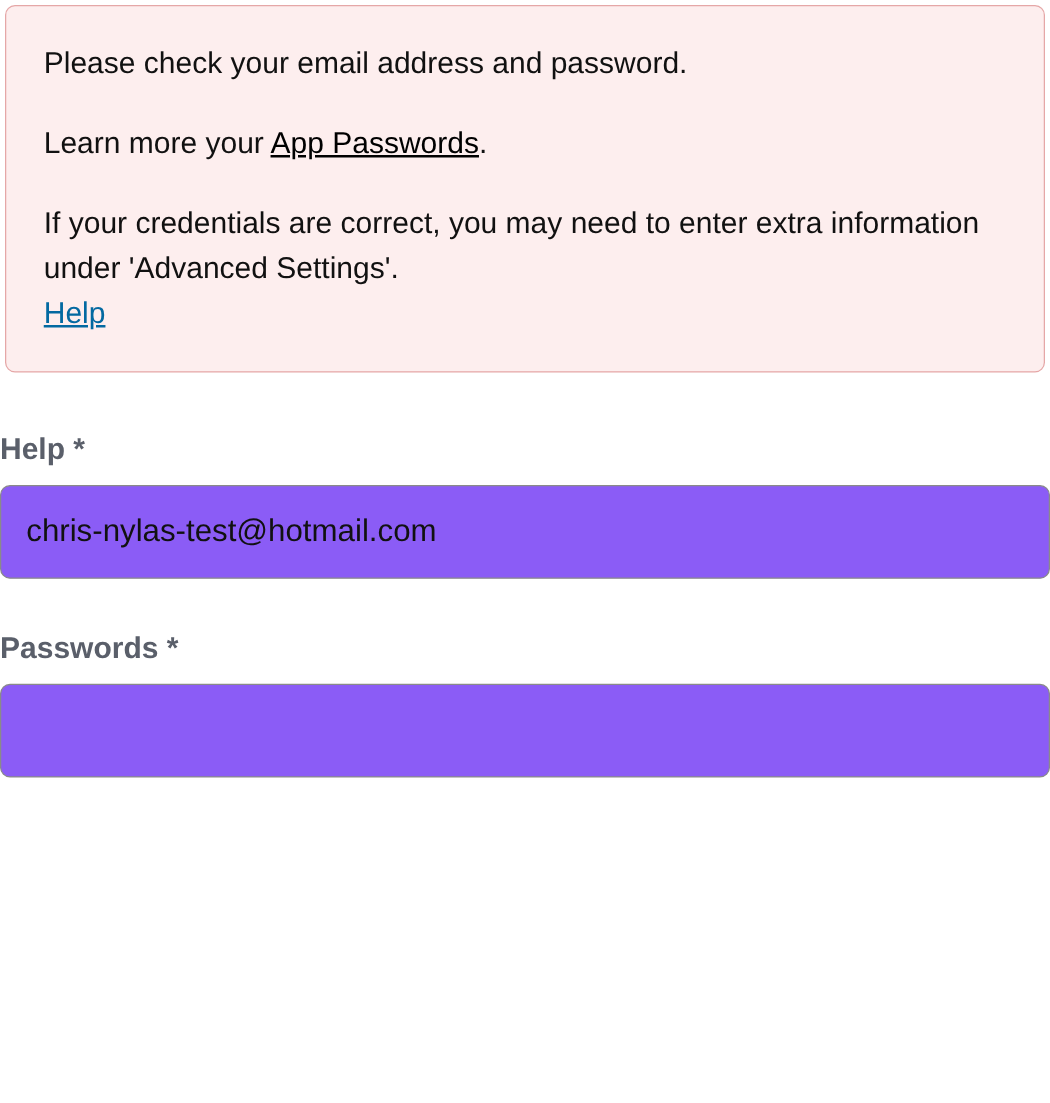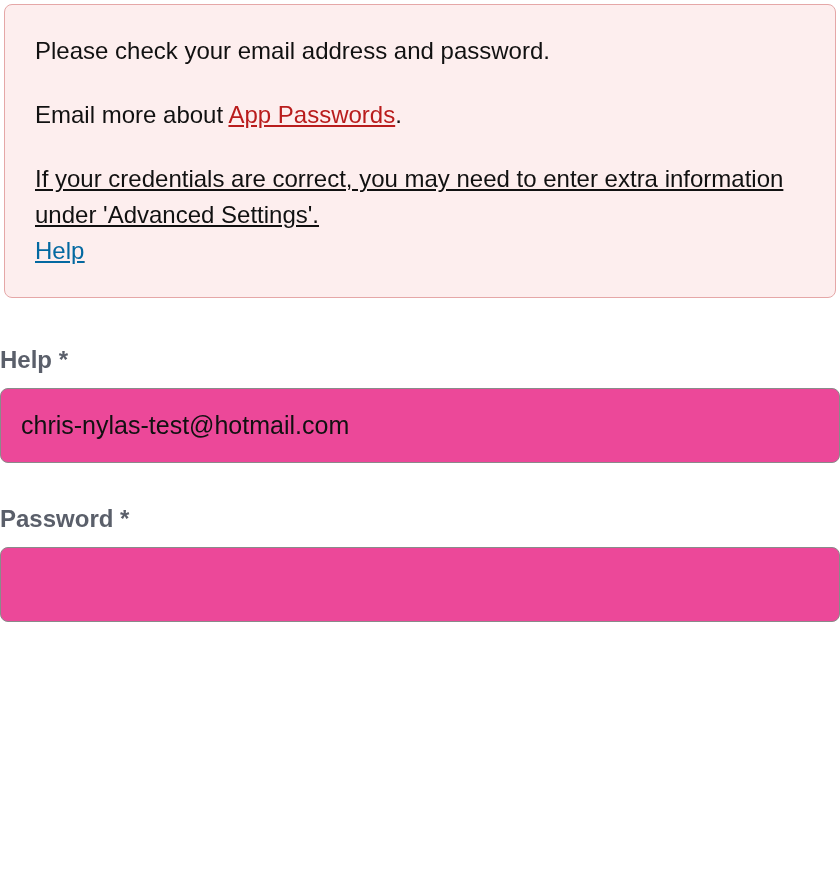--- a/index.html
+++ b/index.html
@@ -22,24 +22,23 @@
       margin: 4px 4px 0 4px;
       color: #111111;
       font-size: 24px;
       line-height: 1.5;
     }
     .error-box p {
       margin-bottom: 28px;
     }
     .error-box p:last-child {
       margin-bottom: 0;
-      text-decoration: underline;
     }
     .link-blue {
-      color: #b91c1c;
+      color: #000000;
       text-decoration: underline;
     }
     .link-red {
       color: #0369a1;
       text-decoration: underline;
     }
     .form-area {
       margin-top: 48px;
     }
     .form-group {
@@ -56,47 +55,47 @@
       color: #5a5f6a;
     }
     .text-input {
       width: 100%;
       font-size: 25px;
       font-family: inherit;
       color: #111111;
       padding: 22px 20px;
       border: 1px solid #8a8a8a;
       border-radius: 8px;
-      background: #ec4899;
+      background: #8b5cf6;
       outline: none;
     }
   </style>
 </head>
 <body>
 
 <div class="error-box">
   <p>Please check your email address and password.</p>
   <p>
-    <span>Email more about </span><a href="#" class="link-blue">App Passwords</a><span>.</span>
+    <span>Learn more your </span><a href="#" class="link-blue">App Passwords</a><span>.</span>
   </p>
   <p>
     <span>If your credentials are correct, you may need to enter extra information under 'Advanced Settings'.</span><br>
     <a href="#" class="link-red">Help</a>
   </p>
 </div>
 
 <div class="form-area">
   <div class="form-group">
     <label class="form-label">
       <span>Help</span>
       <span class="asterisk">*</span>
     </label>
     <input type="text" class="text-input" value="chris-nylas-test@hotmail.com" style="">
   </div>
 
   <div class="form-group">
     <label class="form-label">
-      <span>Password</span>
+      <span>Passwords</span>
       <span class="asterisk">*</span>
     </label>
     <input type="password" class="text-input" value="" style="">
   </div>
 </div>
 
 </body></html>

